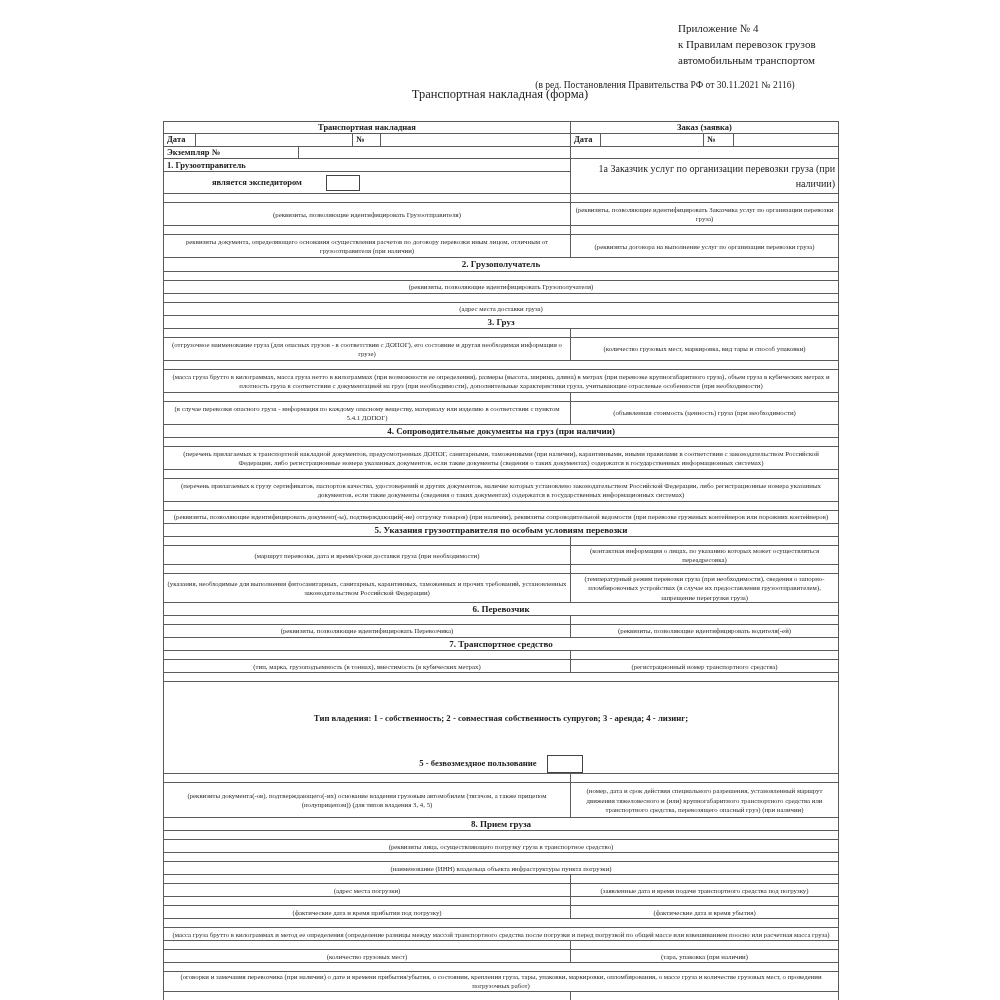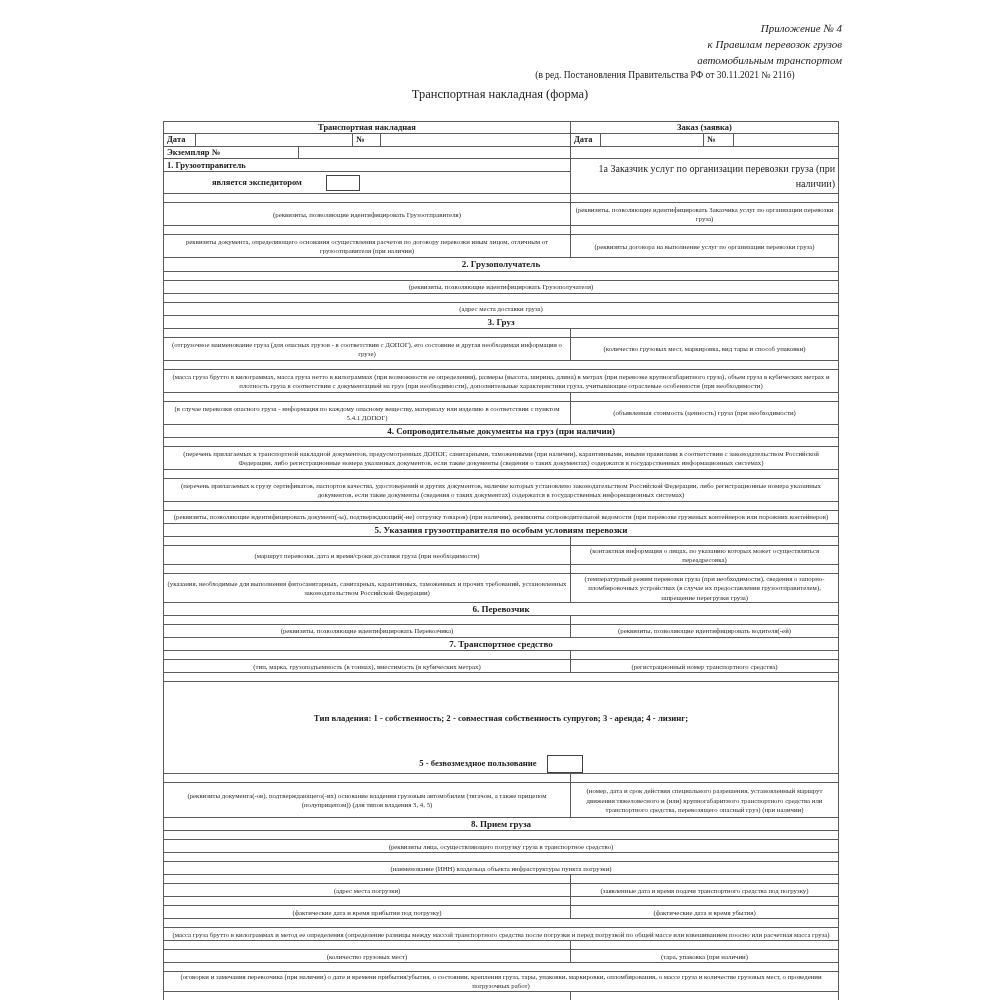--- a/index.html
+++ b/index.html
@@ -1,22 +1,22 @@
 <!DOCTYPE html>
 <html><head>
 <meta charset="utf-8">
 <style>
   html,body{margin:0;padding:0;}
   body{
     width:1000px;height:1000px;position:relative;background:#ffffff;
     font-family:"Liberation Serif","DejaVu Serif",serif;color:#222;
   }
-  .annex{position:absolute;top:20px;left:632px;width:210px;text-align:right;
-    font-size:11px;line-height:16px;font-style:italic;}
-  .edition{position:absolute;top:70px;left:500px;width:330px;text-align:center;font-size:9.5px;}
+  .annex{position:absolute;top:20px;left:678px;width:210px;text-align:left;
+    font-size:11px;line-height:16px;}
+  .edition{position:absolute;top:80px;left:500px;width:330px;text-align:center;font-size:9.5px;}
   .doc-title{position:absolute;top:87px;left:0;width:1000px;text-align:center;font-size:12.5px;}
   table.form{position:absolute;left:163px;top:121px;width:675px;
     border-collapse:collapse;table-layout:fixed;border:1px solid #3f3f3f;}
   td{border:1px solid #5c5c5c;padding:0 3px;text-align:center;vertical-align:middle;
      overflow:hidden;font-size:7px;line-height:1.35;}
   tr.r-blank td{height:8px;}
   tr.r-line td{height:12px;}
   tr.r-top td{height:11px;}
   tr.r-2line td{height:22px;}
   tr.r-own td{height:34px;}

